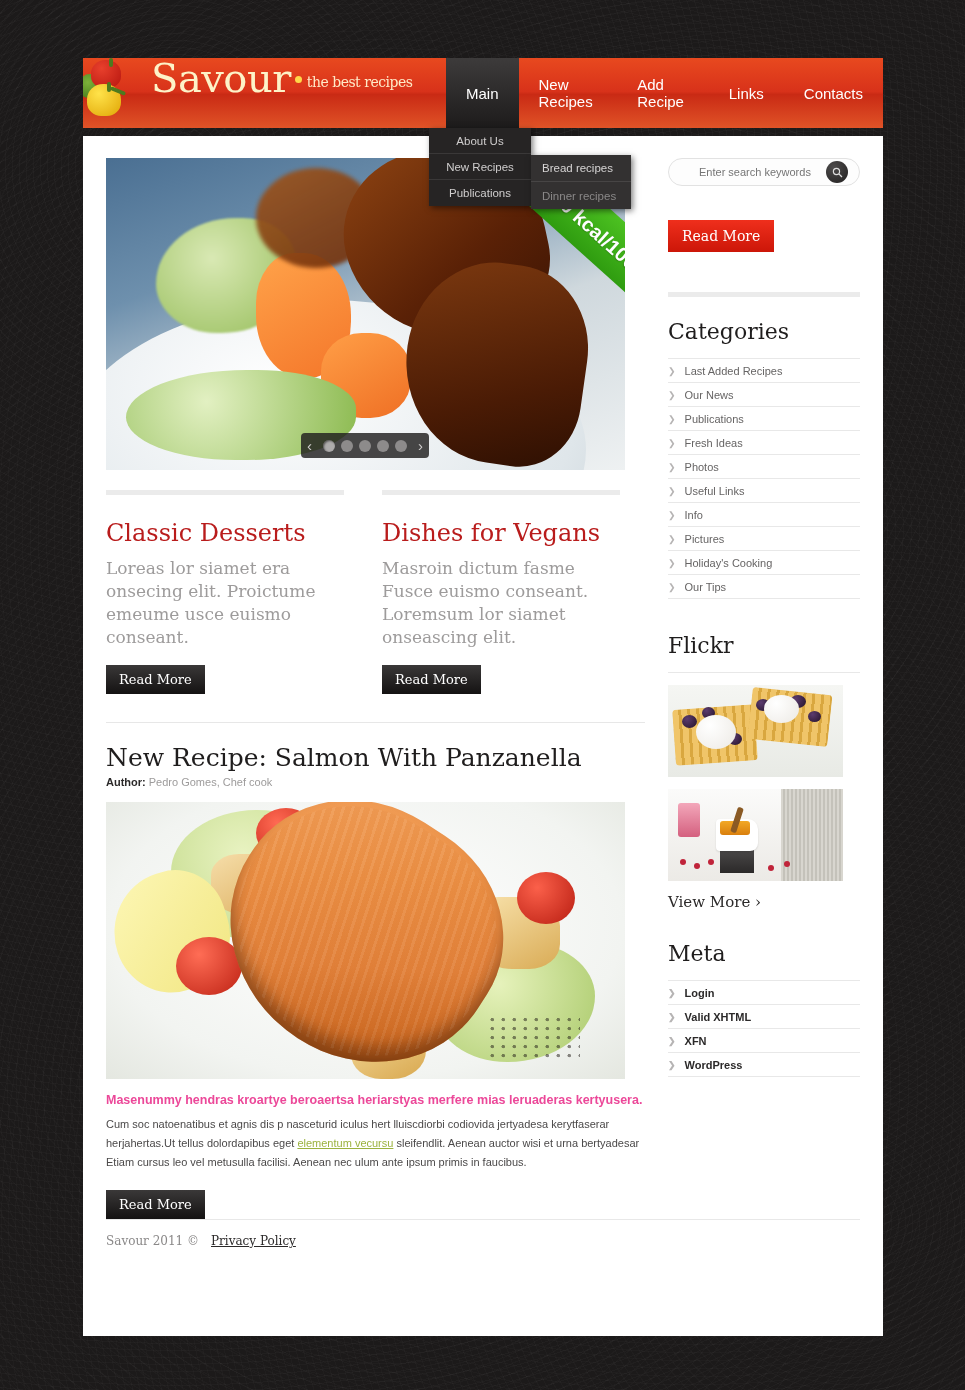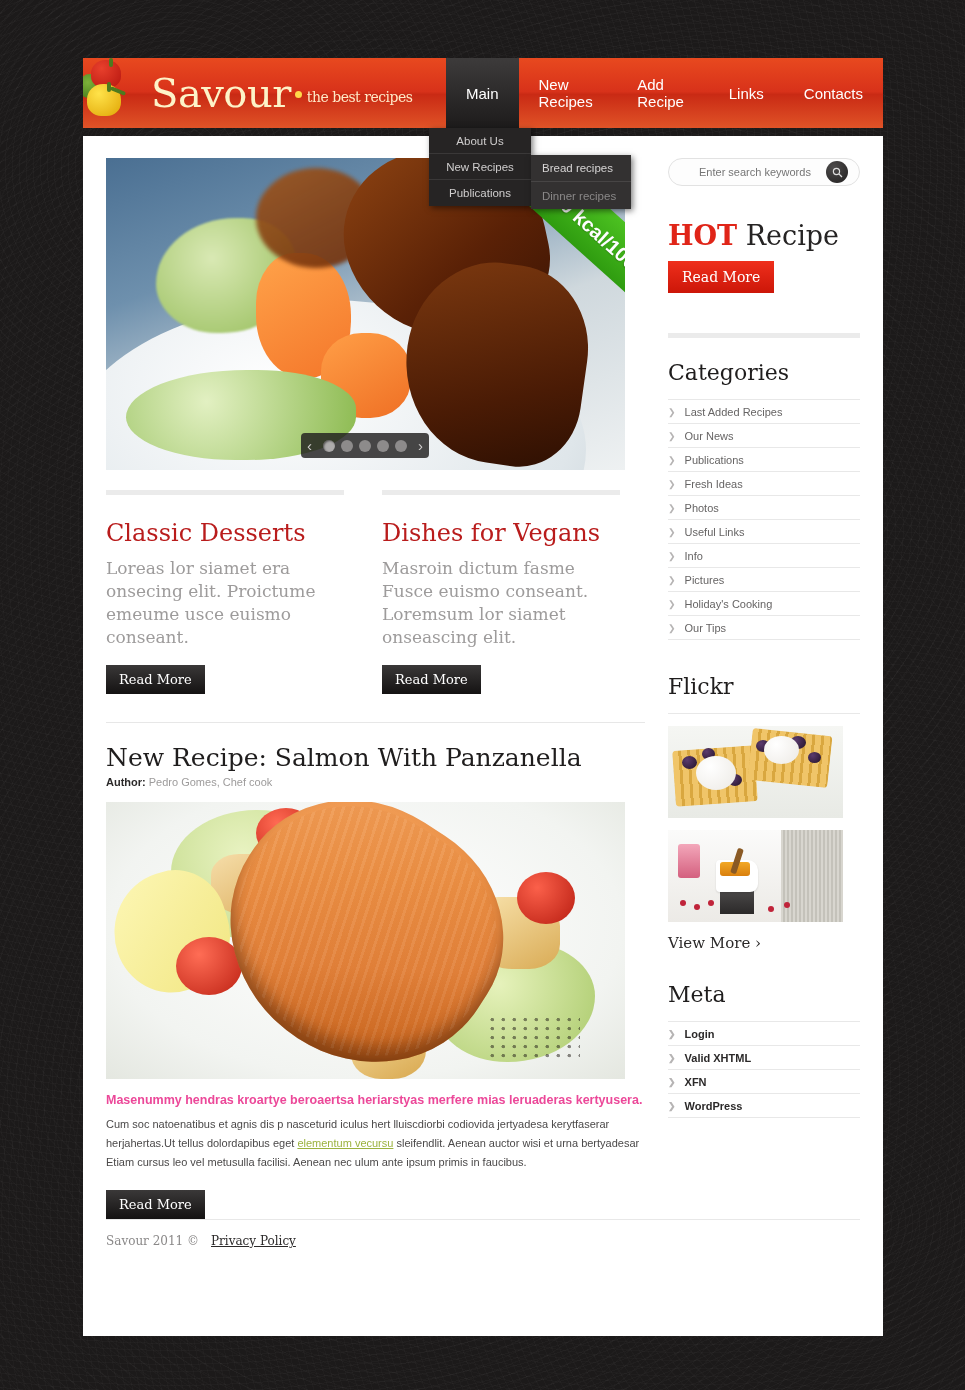--- a/index.html
+++ b/index.html
@@ -21,21 +21,21 @@
   
   .header {
     position: absolute; left: 83px; top: 58px;
     width: 800px; height: 70px;
     display: flex;
   }
   .logo-box {
     width: 363px; height: 70px;
     background: linear-gradient(180deg,#e8491f 0%, #d8321a 48%, #c92a14 52%, #e05327 100%);
     position: relative; overflow: hidden;
-    display: flex; align-items: center;
+    display: flex; align-items: flex-start;
   }
   .veg { position: absolute; left: 0; top: 0; width: 64px; height: 70px; }
   .pepper { position: absolute; border-radius: 48% 48% 42% 42%; }
   .pep-red { width: 30px; height: 28px; background: radial-gradient(circle at 35% 30%, #e8402c, #b7160f); left: 8px; top: 2px; }
   .pep-green { width: 22px; height: 24px; background: radial-gradient(circle at 40% 35%, #7db23a, #3f7417); left: -4px; top: 16px; }
   .pep-yellow { width: 34px; height: 32px; background: radial-gradient(circle at 35% 30%, #ffe34a, #e0a505); left: 4px; top: 26px; }
   .stem { position: absolute; background: #4d7a1e; border-radius: 3px; }
   .logo-word {
     font-family: "DejaVu Serif", serif;
     font-size: 40px; color: #fdf3c8; margin-left: 68px;
@@ -377,21 +377,20 @@
       <div class="search-wrap">
         <input class="search-input" placeholder="Enter search keywords" style="">
         <button class="search-btn">
           <svg viewBox="0 0 16 16">
               <circle cx="6.5" cy="6.5" r="4.5" fill="none" stroke="#ddd" stroke-width="1.7"></circle>
               <line x1="10" y1="10" x2="14.5" y2="14.5" stroke="#ddd" stroke-width="2"></line>
             </svg>
         </button>
       </div>
 
-      <div class="hot-title"><span class="hot">HOT</span><span> Recipe</span></div>
       <button class="btn-red">Read More</button>
 
       <div class="topline" style="margin-top:40px;margin-bottom:22px;"></div>
       <div class="w-title">Categories</div>
       <ul class="w-list">
         <li>
             <span class="chev">❯</span>
             <span>Last Added Recipes</span>
           </li>
         <li>

